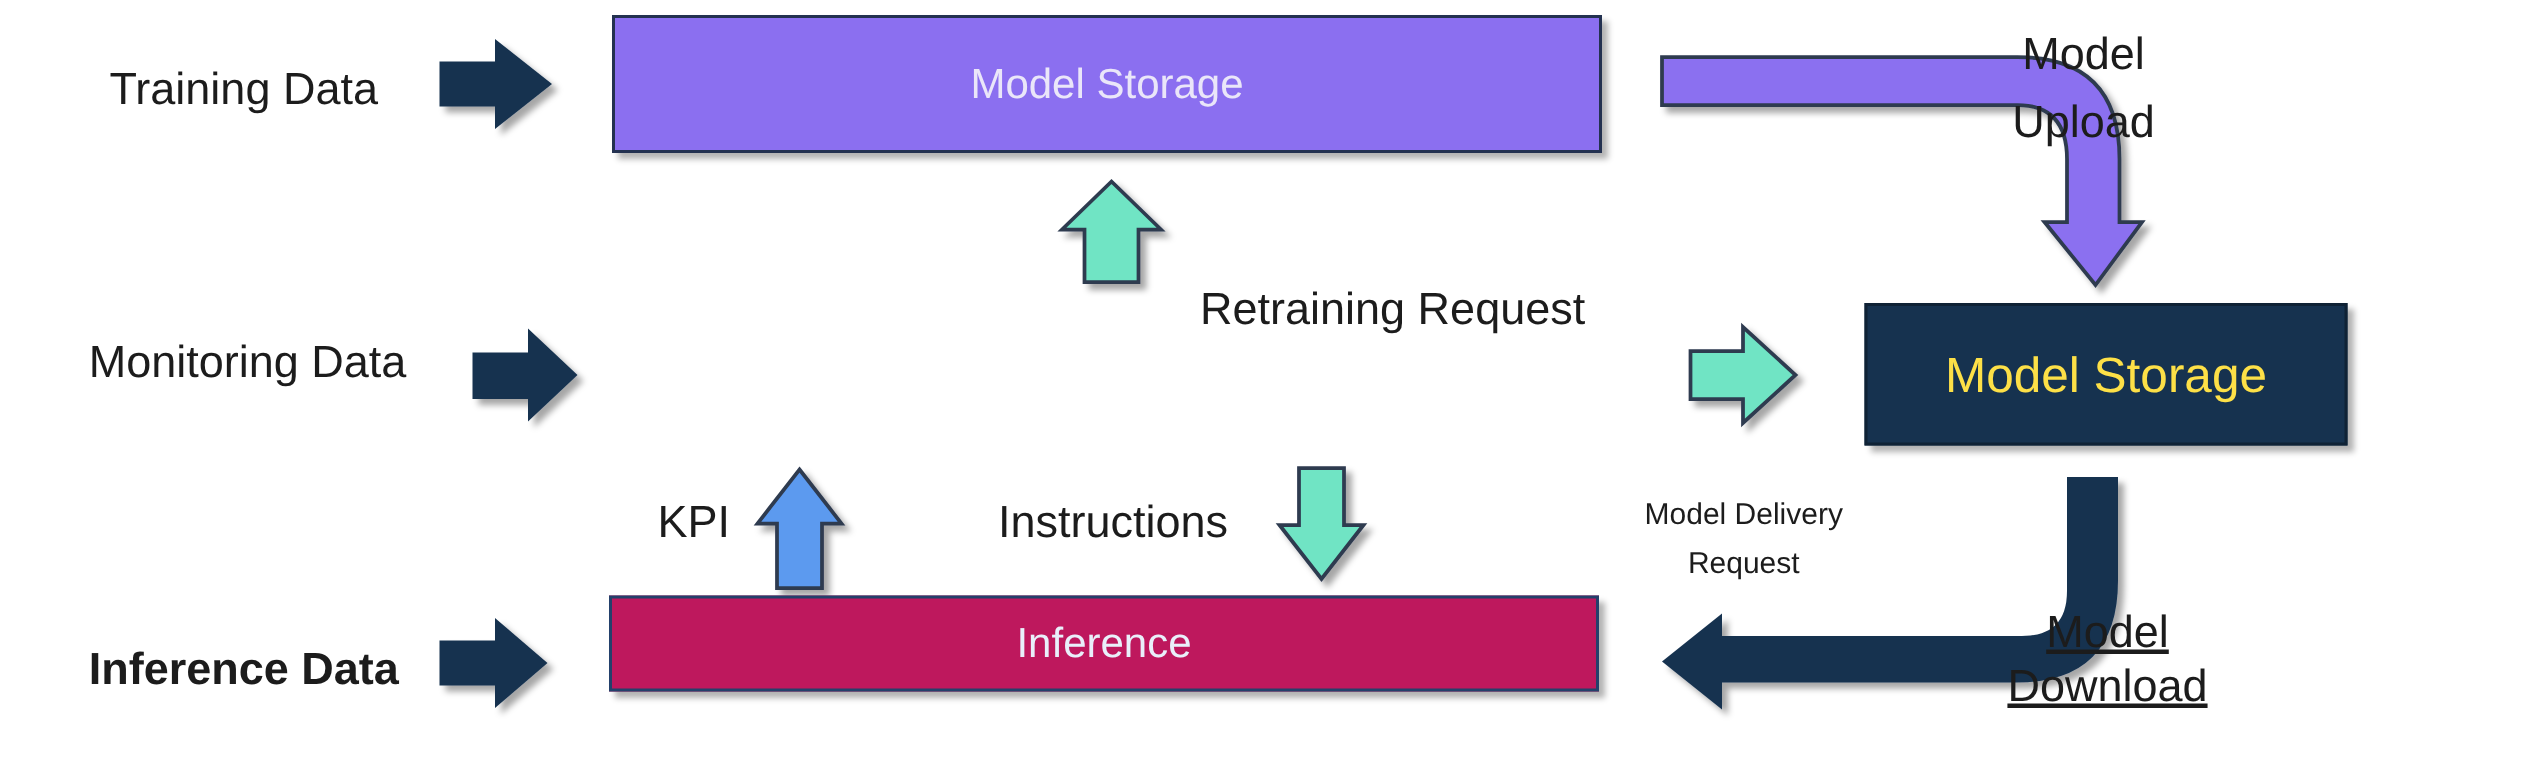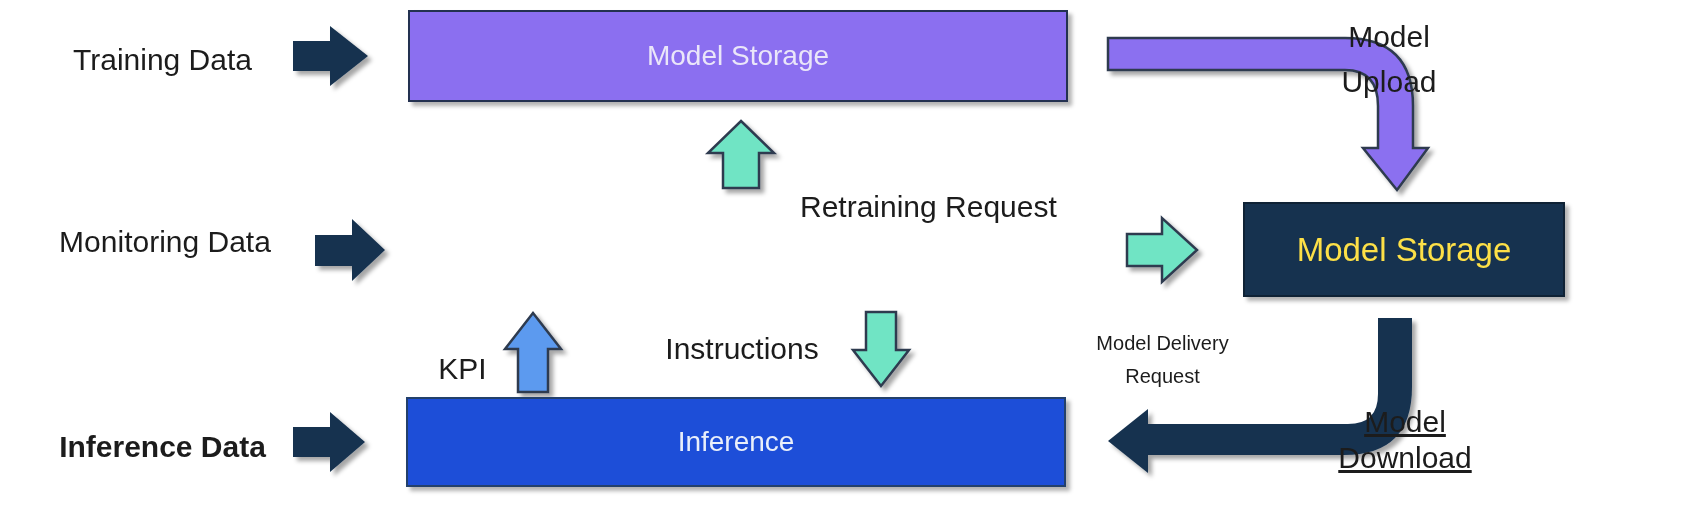--- a/index.html
+++ b/index.html
@@ -10,29 +10,29 @@
   #arrows{position:absolute;left:0;top:0;}
   .lbl{position:absolute;font-size:30px;line-height:34px;color:#1c1c1c;text-align:center;}
   .lbl.nowrap{white-space:nowrap;margin-top:48px;}
   .node{
     position:absolute;display:flex;align-items:center;justify-content:center;
     font-size:28px;box-sizing:border-box;
     box-shadow:4px 4px 4px rgba(0,0,0,0.30);
   }
   .node-training{left:408px;top:10px;width:660px;height:92px;background:#8B6FF0;border:2px solid #233150;color:#EAE6F9;}
   .node-management{left:406px;top:205px;width:660px;height:91px;background:#6FE4C4;border:2px solid #1E3048;color:#15303B;}
-  .node-inference{left:406px;top:397px;width:660px;height:90px;background:#1d4ed8;border:2px solid #23406B;color:#E9EFFA;}
+  .node-inference{left:406px;top:397px;width:660px;height:64px;background:#be185d;border:2px solid #23406B;color:#E9EFFA;}
   .node-storage{left:1243px;top:202px;width:322px;height:95px;background:#16324F;border:2px solid #0F2235;color:#fde047;font-size:33px;}
   .outlined{stroke:#2E3B50;stroke-width:2.5px;}
   .shadow{filter:url(#ds);}
   #lbl-training{left:40px;top:43px;width:245px;}
   #lbl-monitoring{left:25px;top:225px;width:280px;}
   #lbl-inference-data{left:35px;top:430px;width:255px;font-weight:bold;}
   #lbl-retraining{left:800px;top:142px;}
-  #lbl-kpi{left:425px;top:332px;width:75px;margin-top:20px;}
+  #lbl-kpi{left:425px;top:332px;width:75px;}
   #lbl-instructions{left:652px;top:332px;width:180px;}
   #lbl-upload{left:1308px;top:14px;width:162px;line-height:45px;}
   #lbl-delivery{left:1085px;top:291px;width:155px;font-size:20px;line-height:33px;margin-top:36px;}
   #lbl-download{left:1322px;top:404px;width:166px;line-height:36px;text-decoration:underline;}
 </style>
 </head>
 <body>
 
 <div id="stage">
 

